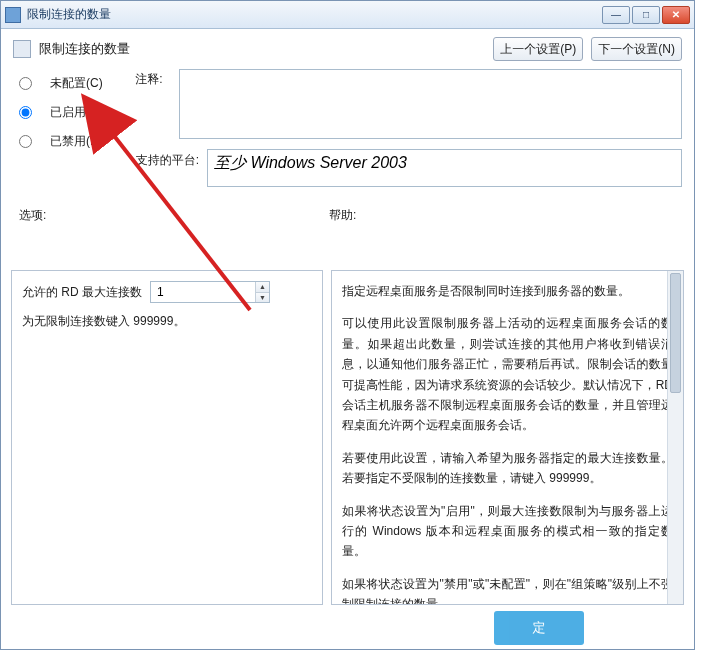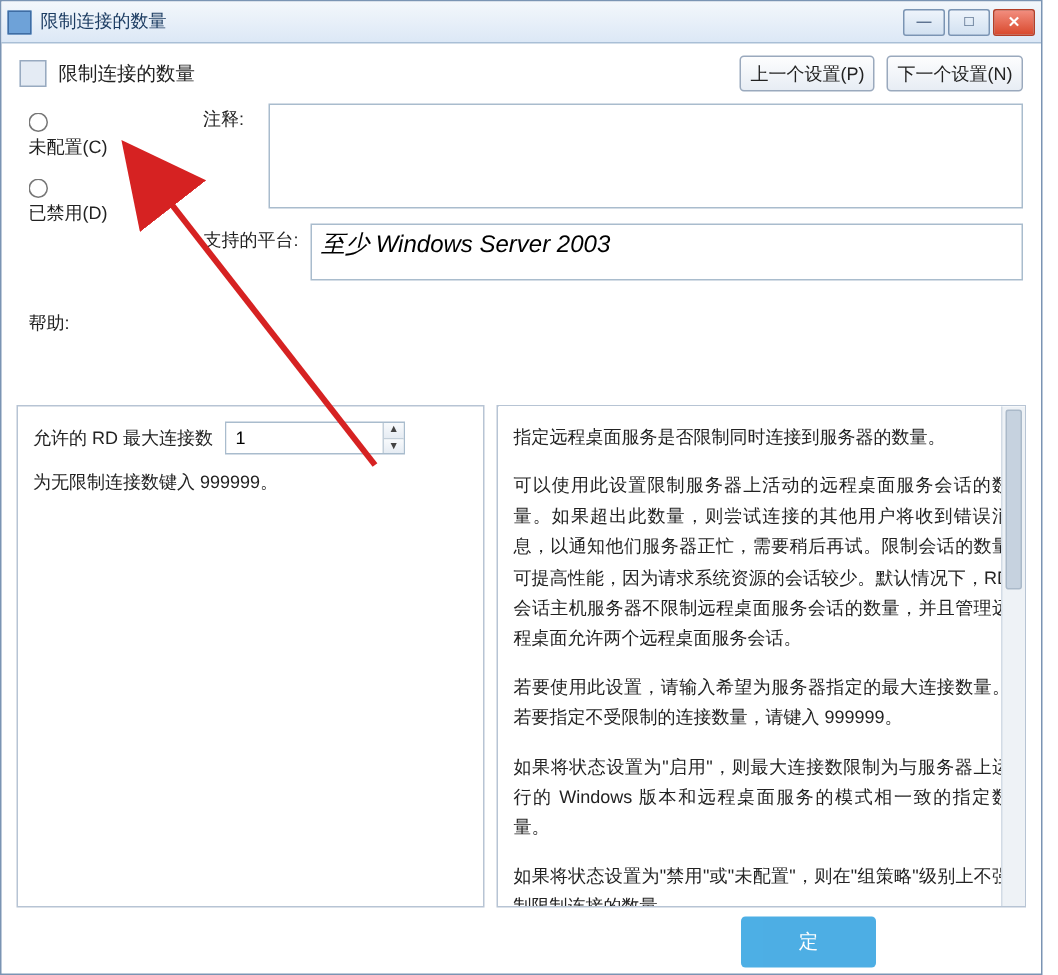--- a/index.html
+++ b/index.html
@@ -76,24 +76,23 @@
     display:flex;
     padding:4px 12px 2px 18px;
   }
   .radios {
     width:108px;
     display:flex; flex-direction:column;
     gap:12px;
     padding-top:6px;
   }
   .radio {
-    display:flex; align-items:flex-start; gap:2px;
+    display:flex; align-items:center; gap:18px;
     font-size:12px; color:#222;
     cursor:pointer;
-    flex-direction:column;
   }
   .radio input { margin:0; }
   .rightcol { flex:1; display:flex; flex-direction:column; }
   .commentrow { display:flex; align-items:flex-start; gap:8px; }
   .commentrow .lbl { width:44px; padding-top:2px; color:#222;text-align:center; }
   .commentbox {
     flex:1; height:70px;
     border:1px solid #a9bccd;
     background:#fff;
     resize:none;
@@ -218,37 +217,42 @@
     <button class="navbtn">下一个设置(N)</button>
   </div>
 
   <div class="configrow">
     <div class="radios">
       <label class="radio">
         <input type="radio" name="state" style="">
         <span>未配置(C)</span>
       </label>
       <label class="radio">
+        <input type="radio" name="state" checked="" style="">
+        <span>已启用(E)</span>
+      </label>
+      <label class="radio">
         <input type="radio" name="state" style="">
         <span>已禁用(D)</span>
       </label>
     </div>
     <div class="rightcol">
       <div class="commentrow">
         <div class="lbl">注释:</div>
         <textarea class="commentbox" style=""></textarea>
       </div>
       <div class="platformrow">
         <div class="lbl">支持的平台:</div>
         <div class="platformbox">至少 Windows Server 2003</div>
       </div>
     </div>
   </div>
 
   <div class="sectionlabels">
+    <div class="left">选项:</div>
     <div>帮助:</div>
   </div>
 
   <div class="panes">
     <div class="pane options">
       <div class="optrow">
         <div class="optlbl">允许的 RD 最大连接数</div>
         <div class="spinner">
           <input type="text" value="1" style="">
           <div class="spinbtns">

